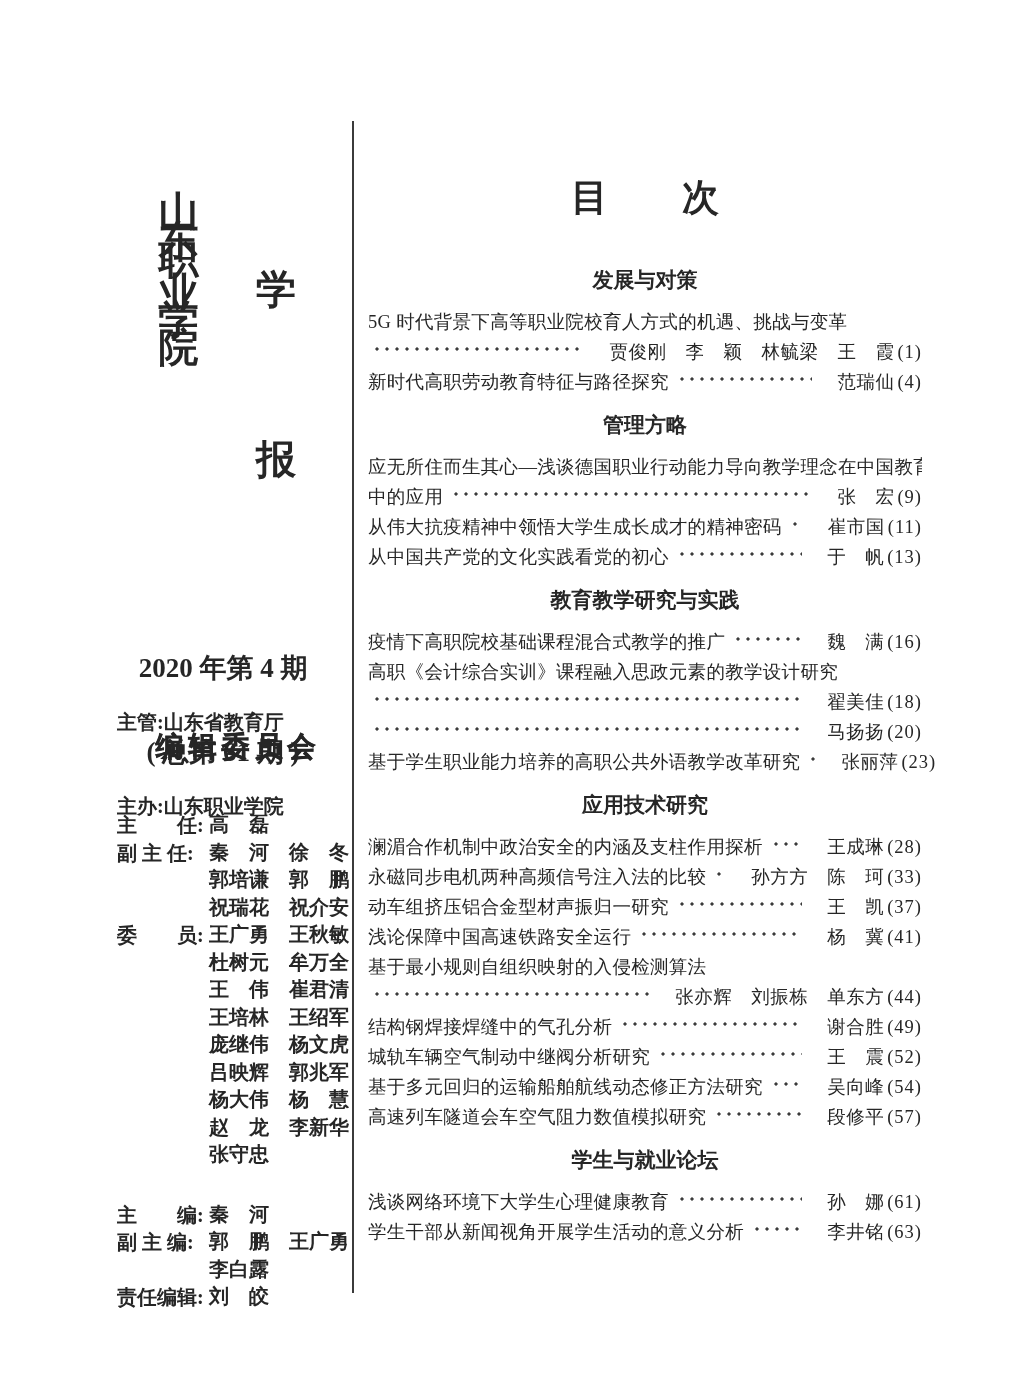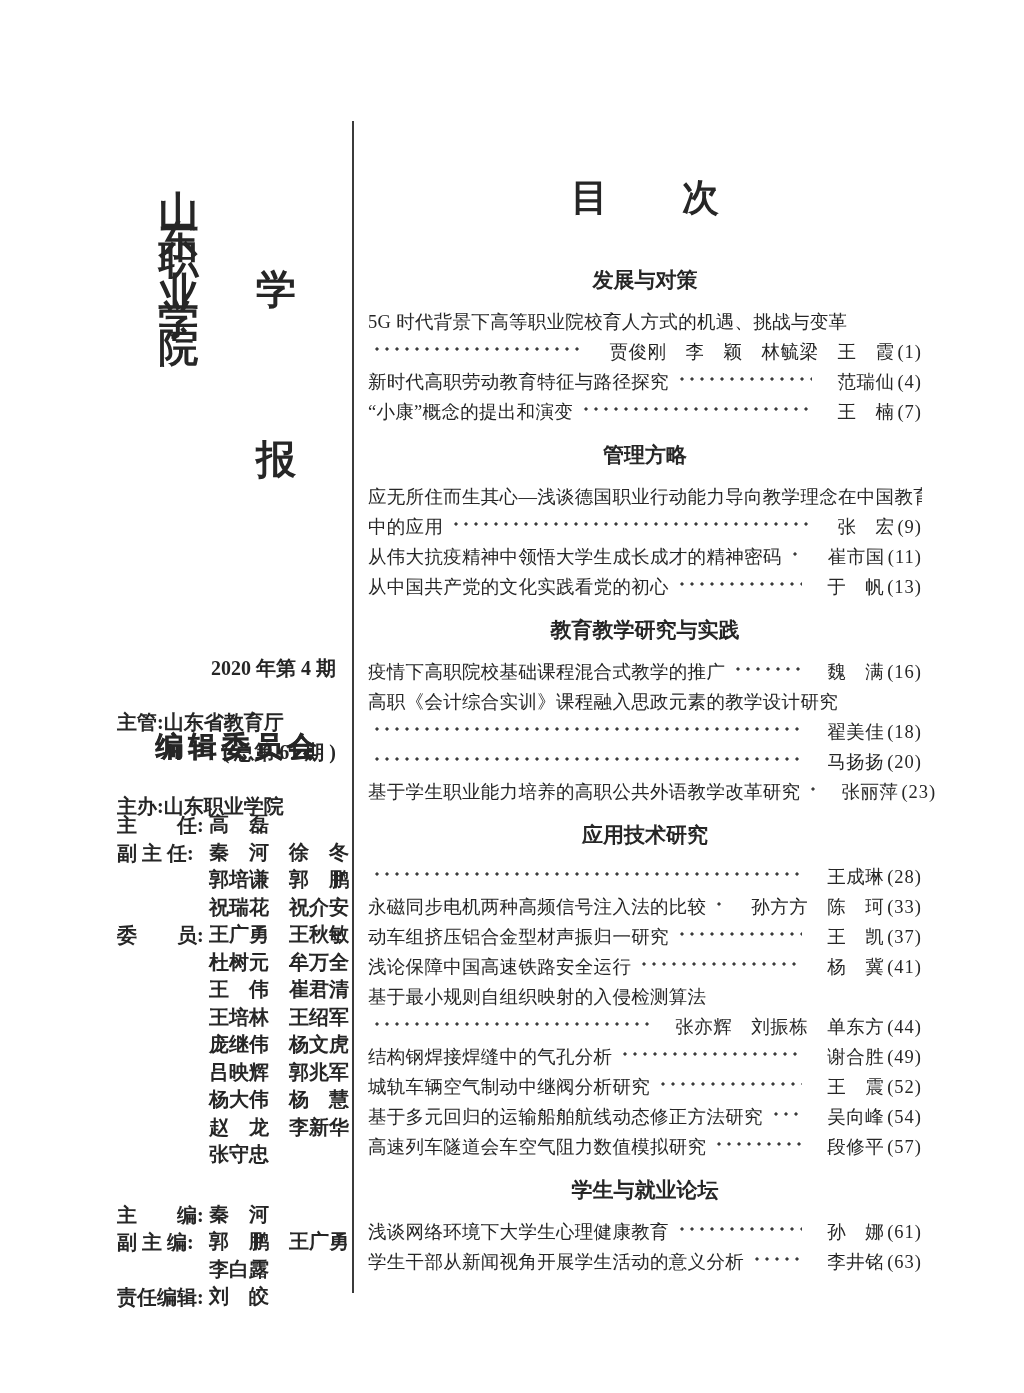--- a/index.html
+++ b/index.html
@@ -16,22 +16,22 @@
   
   .vtitle{
     position:absolute;left:150px;top:158px;
     writing-mode:vertical-rl;text-orientation:upright;
     font-size:40px;font-weight:bold;letter-spacing:27px;line-height:56px;
     white-space:pre;
   }
   .vsub-char{position:absolute;left:256px;font-size:40px;font-weight:bold;}
   .vsub-char.c0{top:262px;}
   .vsub-char.c1{top:432px;}
-  .issue{position:absolute;left:110px;top:598px;width:226px;text-align:right;
-         font-size:20px;line-height:28px;font-weight:bold;white-space:pre;}
+  .issue{position:absolute;left:110px;top:598px;width:226px;text-align:center;
+         font-size:27px;line-height:28px;font-weight:bold;white-space:pre;}
   .pub{position:absolute;left:117px;top:652px;font-size:20px;line-height:28px;
        font-weight:bold;white-space:pre;}
   .board-heading{
     position:absolute;left:124px;top:728px;width:228px;margin:0;
     text-align:center;font-size:28px;font-weight:900;letter-spacing:5px;
     font-family:"Liberation Sans","DejaVu Sans",sans-serif;
     -webkit-text-stroke:0.6px #262626;
   }
   .board{position:absolute;left:117px;top:812px;width:250px;font-size:20px;}
   .board-row{display:flex;line-height:27.5px;}
@@ -166,26 +166,20 @@
             <span class="leader"></span>
             <span class="toc-authors">贾俊刚　李　颖　林毓梁　王　霞</span>
             <span class="toc-page">(1)</span>
           </div>
           <div class="toc-row">
             <span class="toc-t">新时代高职劳动教育特征与路径探究</span>
             <span class="leader"></span>
             <span class="toc-authors">范瑞仙</span>
             <span class="toc-page">(4)</span>
           </div>
-          <div class="toc-row">
-            <span class="toc-t">“小康”概念的提出和演变</span>
-            <span class="leader"></span>
-            <span class="toc-authors">王　楠</span>
-            <span class="toc-page">(7)</span>
-          </div>
         </div>
         <div class="section-block">
           <h3 class="section-heading">管理方略</h3>
           <div class="toc-row">
             <span class="toc-t">应无所住而生其心—浅谈德国职业行动能力导向教学理念在中国教育</span>
           </div>
           <div class="toc-row">
             <span class="toc-t">中的应用</span>
             <span class="leader"></span>
             <span class="toc-authors">张　宏</span>
@@ -228,20 +222,21 @@
           <div class="toc-row">
             <span class="toc-t">基于学生职业能力培养的高职公共外语教学改革研究</span>
             <span class="leader"></span>
             <span class="toc-authors">张丽萍</span>
             <span class="toc-page">(23)</span>
           </div>
         </div>
         <div class="section-block">
           <h3 class="section-heading">应用技术研究</h3>
           <div class="toc-row">
+            <span class="toc-t">澜湄合作机制中政治安全的内涵及支柱作用探析</span>
             <span class="leader"></span>
             <span class="toc-authors">王成琳</span>
             <span class="toc-page">(28)</span>
           </div>
           <div class="toc-row">
             <span class="toc-t">永磁同步电机两种高频信号注入法的比较</span>
             <span class="leader"></span>
             <span class="toc-authors">孙方方　陈　珂</span>
             <span class="toc-page">(33)</span>
           </div>

